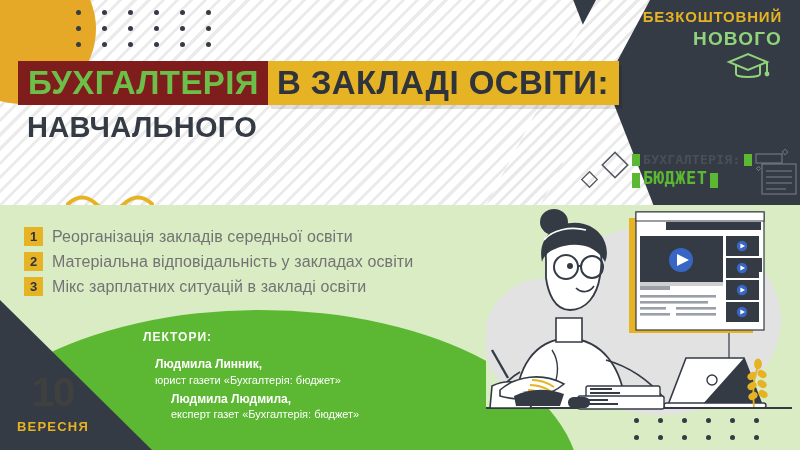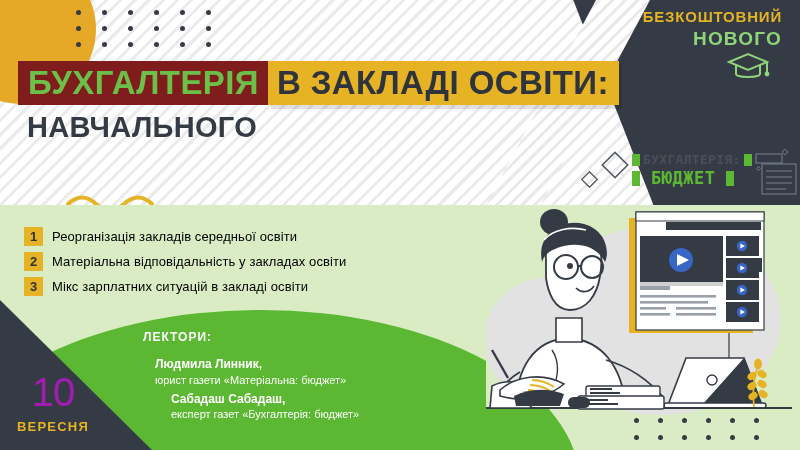--- a/index.html
+++ b/index.html
@@ -79,21 +79,21 @@
   .wl-1 { color:#e5b324; font-size:15px; font-weight:bold; letter-spacing:.8px; line-height:1.25; }
   .wl-2 { color:#8fd47a; font-size:19px; font-weight:bold; letter-spacing:1.2px; line-height:1.25; }
   .cap-icon { position:absolute; right:30px; top:52px; z-index:6; }
 
   
   .logo { position:absolute; left:632px; top:152px; z-index:6; }
   .logo-l1 { display:flex; align-items:center; gap:3px; }
   .logo-sq { width:8px; height:12px; background:#5cb832; display:block; }
   .logo-t1 { color:#4a4f57; font-size:13px; font-weight:bold; letter-spacing:.3px; font-family:"DejaVu Sans Mono",monospace;}
   .logo-t2 { color:#5cb832; font-size:17px; font-weight:bold; letter-spacing:.5px; font-family:"DejaVu Sans Mono",monospace;}
-  .logo-l2 { display:flex; align-items:center; gap:11px; margin-top:1px; }
+  .logo-l2 { display:flex; align-items:flex-end; gap:3px; margin-top:1px; }
   .logo-sq2 { width:8px; height:15px; background:#5cb832; display:block; }
   .diamonds { position:absolute; left:578px; top:150px; z-index:6; }
   .doc-icon { position:absolute; left:752px; top:148px; z-index:6; }
 
   
   .green-panel {
     position:absolute; left:0; top:205px; width:800px; height:245px;
     background:#d9ecc4;
   }
   .green-blob {
@@ -107,34 +107,34 @@
   }
 
   
   .bullets { position:absolute; left:24px; top:227px; z-index:5; }
   .bullet { display:flex; align-items:center; margin-bottom:6px; }
   .b-num {
     width:19px; height:19px; background:#e5b324; color:#2e333c;
     font-size:13px; font-weight:bold; display:flex;
     align-items:center; justify-content:center; margin-right:9px; flex:0 0 auto;
   }
-  .b-txt { color:#000000; font-size:13px; font-weight:500; letter-spacing:.1px; }
+  .b-txt { color:#737373; font-size:16px; font-weight:500; letter-spacing:.1px; }
 
   
   .lecturers { position:absolute; left:143px; top:330px; z-index:7; }
   .lec-head { color:#ffffff; font-size:12px; font-weight:bold; letter-spacing:1px; margin-bottom:13px; }
   .lec { margin-bottom:5px; }
   .lec-name { color:#ffffff; font-size:12px; font-weight:bold; line-height:1.3; }
   .lec-role { color:#ffffff; font-size:11px; font-weight:normal; line-height:1.3; }
   .lec-2 { margin-left:12px; }
   .lec-3 { margin-left:28px; }
 
   
   .date-badge { position:absolute; left:17px; top:374px; z-index:8; text-align:center; }
-  .date-day { color:#a21caf; font-size:40px; font-weight:normal; line-height:.92; letter-spacing:-1px; }
+  .date-day { color:#404040; font-size:40px; font-weight:bold; line-height:.92; letter-spacing:-1px; }
   .date-mon { color:#e5b324; font-size:13px; font-weight:bold; letter-spacing:1.2px; margin-top:8px; }
 
   
   .illus { position:absolute; left:486px; top:200px; width:314px; height:250px; z-index:4; }
 </style>
 </head>
 <body>
 
 <div class="banner">
 
@@ -351,24 +351,24 @@
     <div class="bullet">
       <span class="b-num">3</span>
       <span class="b-txt">Мікс зарплатних ситуацій в закладі освіти</span>
     </div>
   </div>
 
   <div class="lecturers">
     <div class="lec-head">ЛЕКТОРИ:</div>
     <div class="lec lec-2">
       <div class="lec-name">Людмила Линник,</div>
-      <div class="lec-role">юрист газети «Матеріальна: бюджет»</div>
+      <div class="lec-role">юрист газети «Бухгалтерія: бюджет»</div>
     </div>
     <div class="lec lec-3">
-      <div class="lec-name">Сабадаш Сабадаш,</div>
+      <div class="lec-name">Людмила Людмила,</div>
       <div class="lec-role">експерт газет  «Бухгалтерія: бюджет»</div>
     </div>
   </div>
 
   <div class="date-badge">
     <div class="date-day">10</div>
     <div class="date-mon">ВЕРЕСНЯ</div>
   </div>
 
   <div class="dots dots-br">

